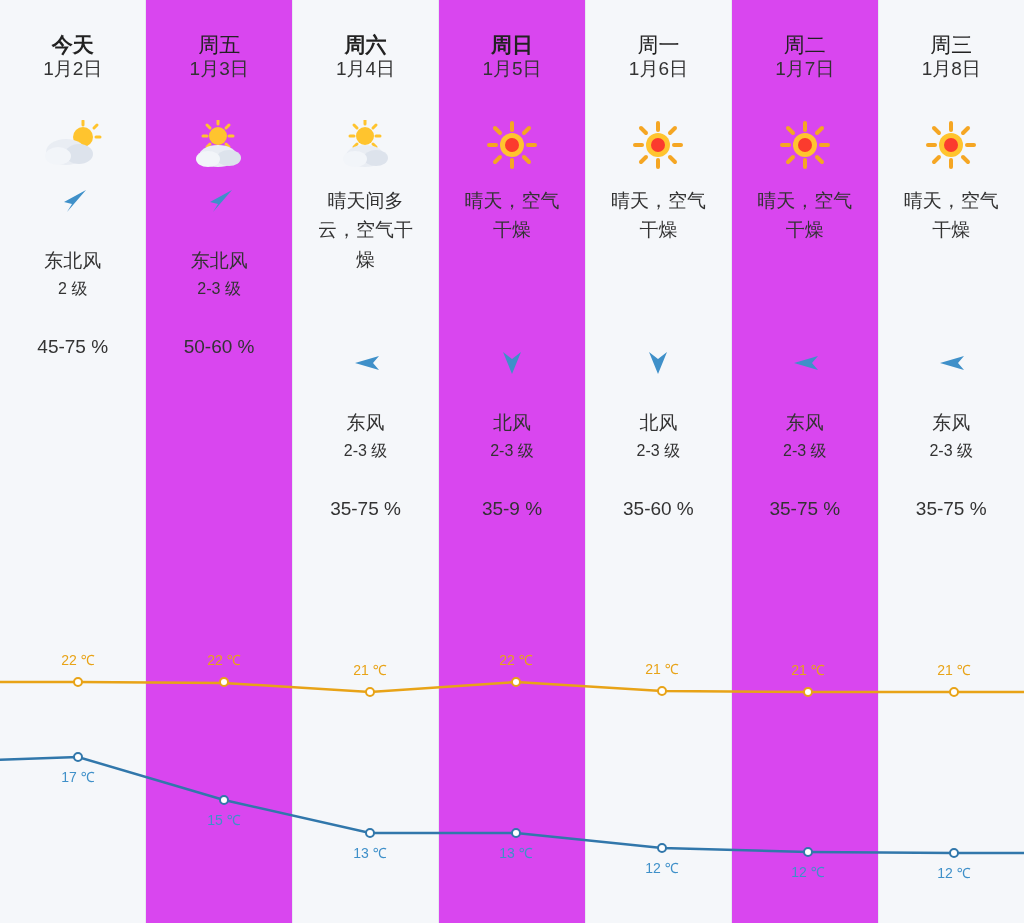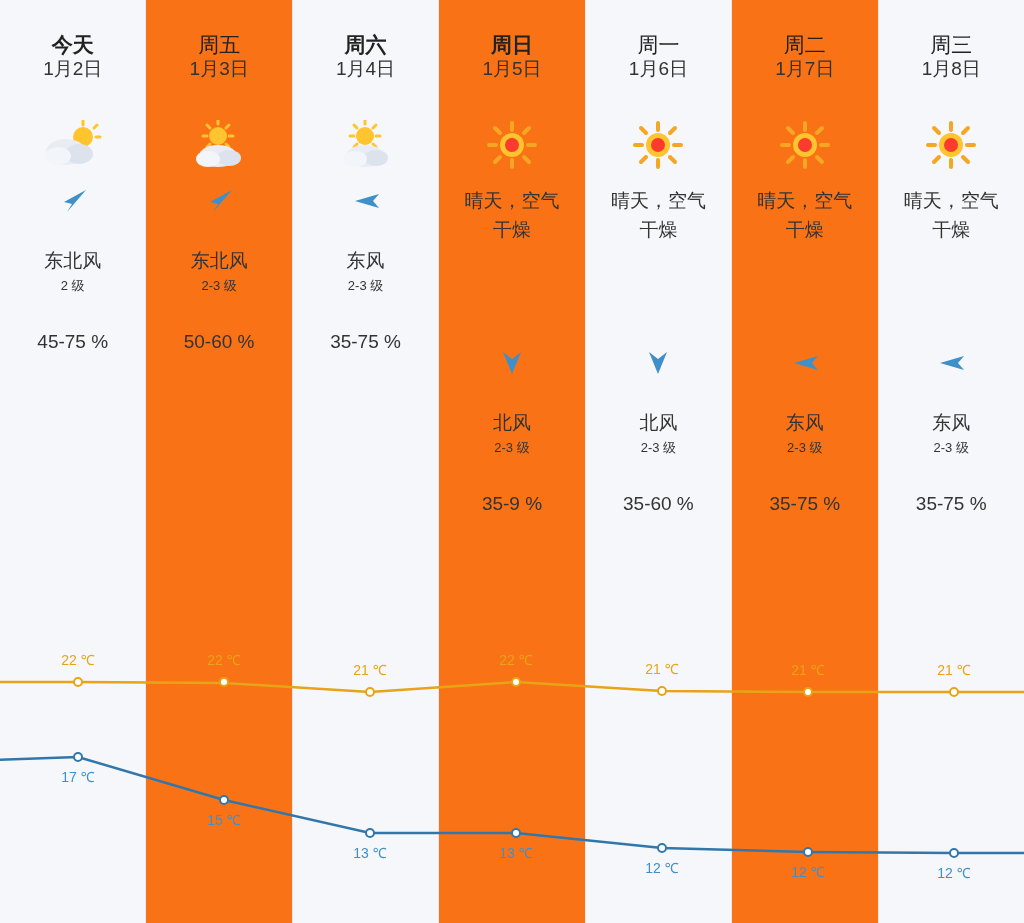--- a/index.html
+++ b/index.html
@@ -31,21 +31,21 @@
     flex: 1 1 0;
     position: relative;
     box-sizing: border-box;
     border-right: 1px solid #e6eaf0;
     display: flex;
     flex-direction: column;
     align-items: center;
   }
   .day-col:last-child { border-right: none; }
   .day-col.alt { background: #f5f7fa; }
-  .day-col.plain { background: #f97316; }
+  .day-col.plain { background: #d946ef; }
 
   .day-name {
     margin-top: 34px;
     font-size: 21px;
     line-height: 1;
     color: #222;
   }
   .day-name.bold { font-weight: bold; }
   .day-date {
     margin-top: 4px;
@@ -78,21 +78,21 @@
     align-items: center;
     justify-content: center;
   }
   .wind-dir {
     margin-top: 24px;
     font-size: 19px;
     line-height: 1.6;
     color: #333;
   }
   .wind-level {
-    font-size: 13px;
+    font-size: 16px;
     line-height: 1.6;
     color: #333;
   }
   .humidity {
     margin-top: 34px;
     font-size: 19px;
     color: #333;
     text-align: right;
   }
 
@@ -195,20 +195,21 @@
             <line x1="19" y1="5" x2="22" y2="8"></line>
             <line x1="41" y1="5" x2="38" y2="8"></line>
             <line x1="19" y1="27" x2="22" y2="24"></line>
             <line x1="41" y1="27" x2="38" y2="24"></line>
           </g>
           <ellipse cx="30" cy="36" rx="19" ry="11" fill="#e9edf3"></ellipse>
           <ellipse cx="41" cy="38" rx="12" ry="8" fill="#dde3ec"></ellipse>
           <ellipse cx="20" cy="39" rx="12" ry="8" fill="#f2f5f9"></ellipse>
         </svg>
       </div>
+      <div class="desc">晴天间多云，空气干燥</div>
       <div class="wind-icon">
         <svg width="34" height="30" viewBox="0 0 34 30">
           <path d="M30 8 L6 15 L30 22 L24 15 Z" fill="#3f90c9"></path>
         </svg>
       </div>
       <div class="wind-dir">东风</div>
       <div class="wind-level">2-3 级</div>
       <div class="humidity">35-75 %</div>
     </div>
 

